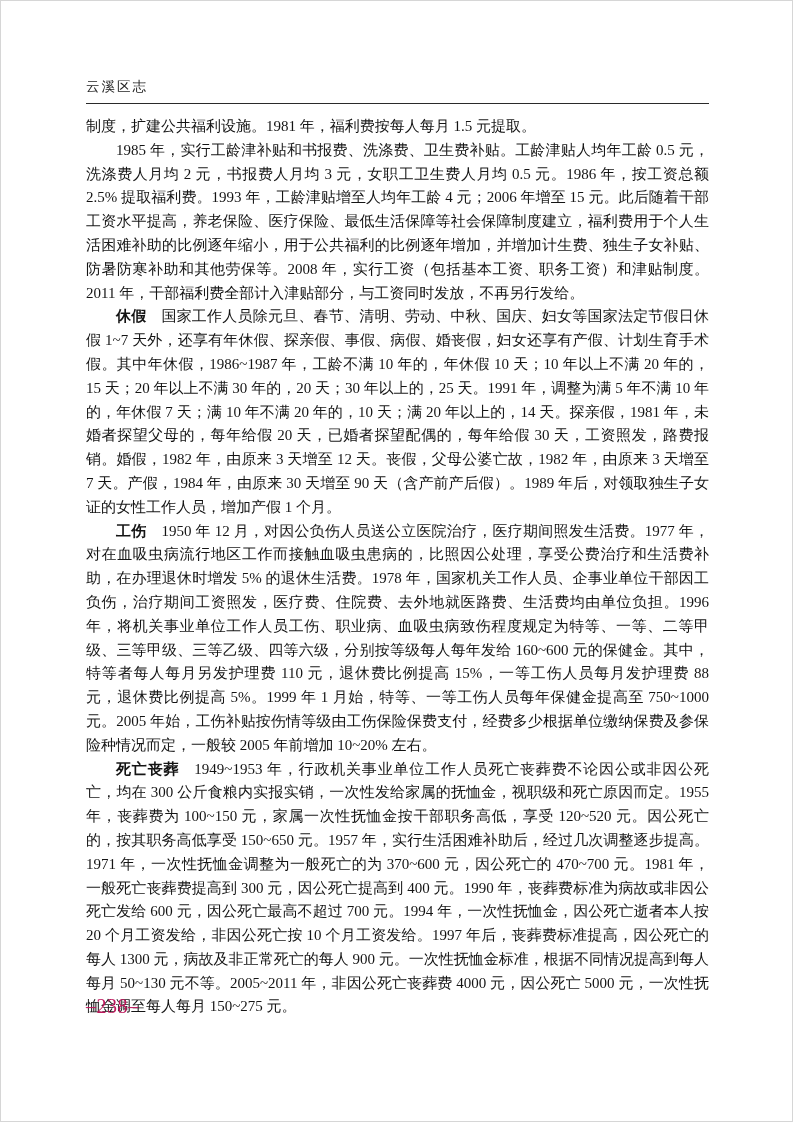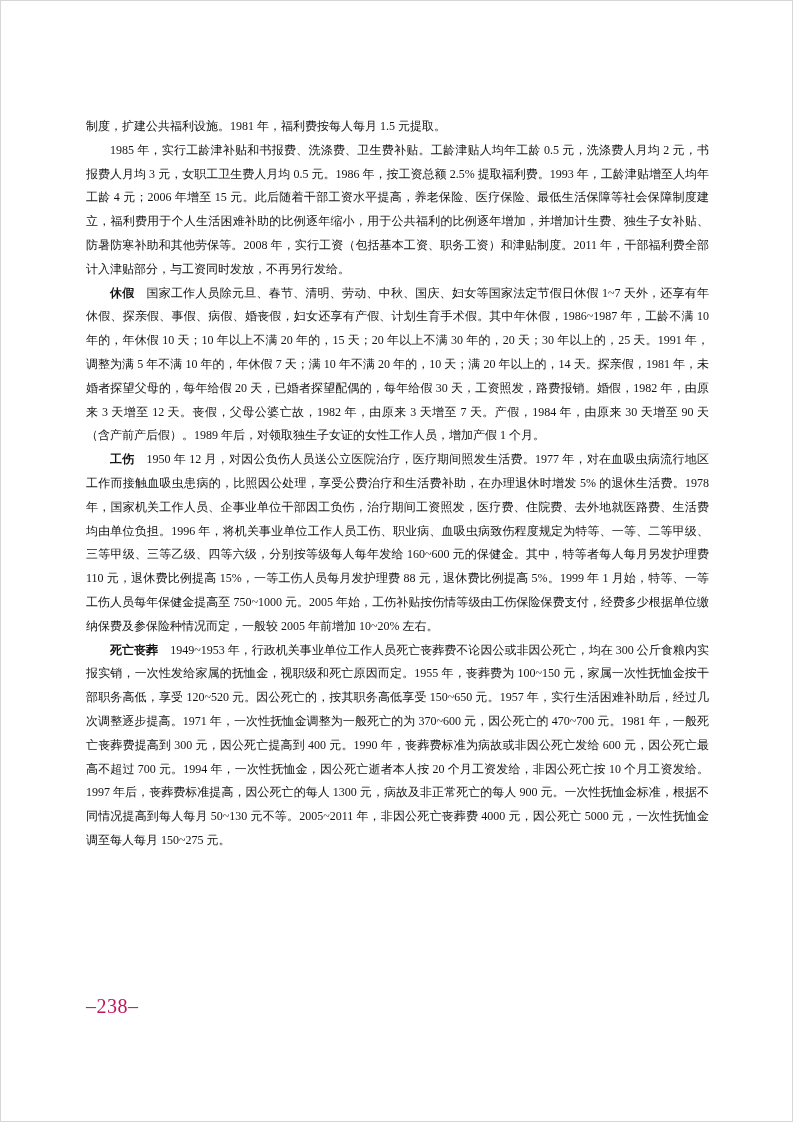--- a/index.html
+++ b/index.html
@@ -30,21 +30,21 @@
   .book-title {
     font-size: 13.5px;
     letter-spacing: 2px;
     color: #222;
   }
   .body-text {
     position: absolute;
     top: 114px;
     left: 85px;
     width: 623px;
-    font-size: 12px;
+    font-size: 15px;
     line-height: 23.8px;
     text-align: justify;
     color: #141414;
   }
   .para {
     margin: 0;
     text-indent: 2em;
   }
   .para.no-indent {
     text-indent: 0;
@@ -61,20 +61,23 @@
     font-size: 20px;
     color: #be185d;
     letter-spacing: 0.5px;
   }
 </style>
 </head>
 <body>
 
 <div class="page">
 
+  <div class="page-header">
+    <span class="book-title">云溪区志</span>
+  </div>
 
   <div class="body-text">
 
     <p class="para no-indent"><span>制度，扩建公共福利设施。1981 年，福利费按每人每月 1.5 元提取。</span></p>
 
     <p class="para"><span>1985 年，实行工龄津补贴和书报费、洗涤费、卫生费补贴。工龄津贴人均年工龄 0.5 元，洗涤费人月均 2 元，书报费人月均 3 元，女职工卫生费人月均 0.5 元。1986 年，按工资总额 2.5% 提取福利费。1993 年，工龄津贴增至人均年工龄 4 元；2006 年增至 15 元。此后随着干部工资水平提高，养老保险、医疗保险、最低生活保障等社会保障制度建立，福利费用于个人生活困难补助的比例逐年缩小，用于公共福利的比例逐年增加，并增加计生费、独生子女补贴、防暑防寒补助和其他劳保等。2008 年，实行工资（包括基本工资、职务工资）和津贴制度。2011 年，干部福利费全部计入津贴部分，与工资同时发放，不再另行发给。</span></p>
 
     <p class="para"><span class="lead">休假</span><span>国家工作人员除元旦、春节、清明、劳动、中秋、国庆、妇女等国家法定节假日休假 1~7 天外，还享有年休假、探亲假、事假、病假、婚丧假，妇女还享有产假、计划生育手术假。其中年休假，1986~1987 年，工龄不满 10 年的，年休假 10 天；10 年以上不满 20 年的，15 天；20 年以上不满 30 年的，20 天；30 年以上的，25 天。1991 年，调整为满 5 年不满 10 年的，年休假 7 天；满 10 年不满 20 年的，10 天；满 20 年以上的，14 天。探亲假，1981 年，未婚者探望父母的，每年给假 20 天，已婚者探望配偶的，每年给假 30 天，工资照发，路费报销。婚假，1982 年，由原来 3 天增至 12 天。丧假，父母公婆亡故，1982 年，由原来 3 天增至 7 天。产假，1984 年，由原来 30 天增至 90 天（含产前产后假）。1989 年后，对领取独生子女证的女性工作人员，增加产假 1 个月。</span></p>
 
     <p class="para"><span class="lead">工伤</span><span>1950 年 12 月，对因公负伤人员送公立医院治疗，医疗期间照发生活费。1977 年，对在血吸虫病流行地区工作而接触血吸虫患病的，比照因公处理，享受公费治疗和生活费补助，在办理退休时增发 5% 的退休生活费。1978 年，国家机关工作人员、企事业单位干部因工负伤，治疗期间工资照发，医疗费、住院费、去外地就医路费、生活费均由单位负担。1996 年，将机关事业单位工作人员工伤、职业病、血吸虫病致伤程度规定为特等、一等、二等甲级、三等甲级、三等乙级、四等六级，分别按等级每人每年发给 160~600 元的保健金。其中，特等者每人每月另发护理费 110 元，退休费比例提高 15%，一等工伤人员每月发护理费 88 元，退休费比例提高 5%。1999 年 1 月始，特等、一等工伤人员每年保健金提高至 750~1000 元。2005 年始，工伤补贴按伤情等级由工伤保险保费支付，经费多少根据单位缴纳保费及参保险种情况而定，一般较 2005 年前增加 10~20% 左右。</span></p>

